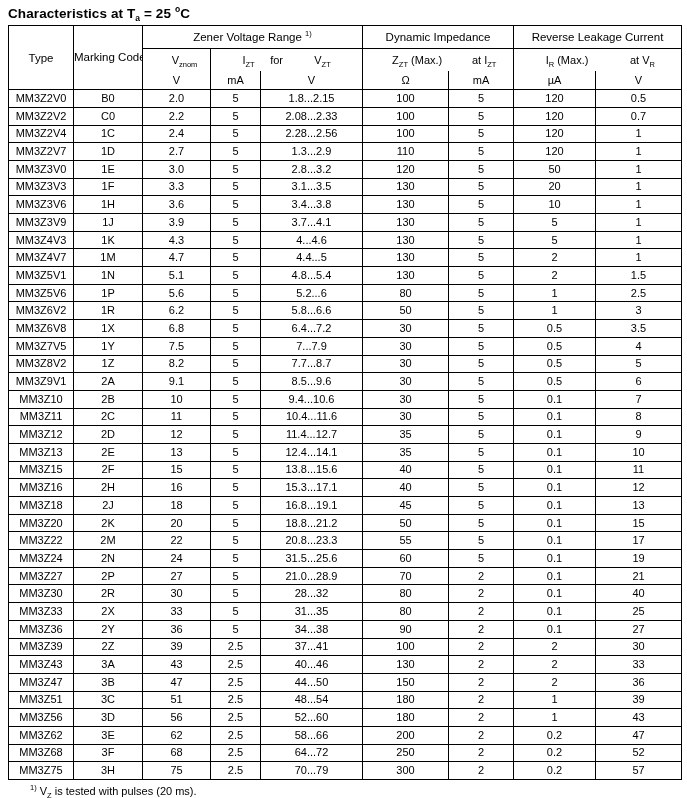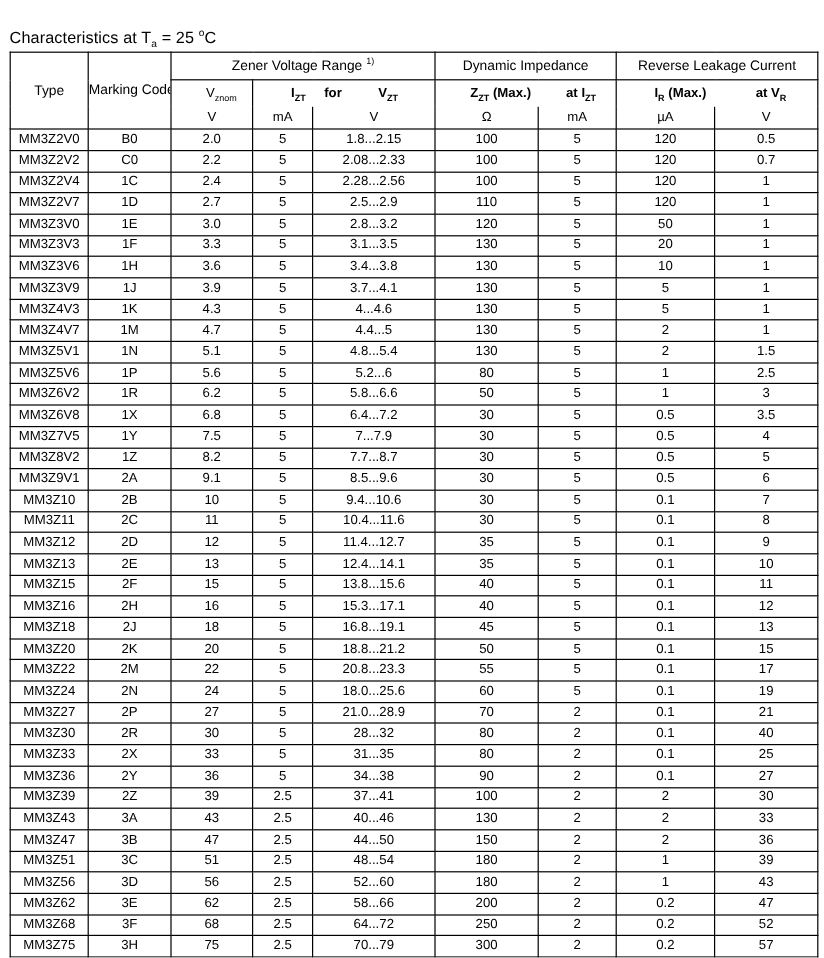--- a/index.html
+++ b/index.html
@@ -12,23 +12,23 @@
     color: #000000;
     font-family: "Liberation Sans", sans-serif;
   }
   .page {
     position: relative;
     width: 687px;
     height: 798px;
     overflow: hidden;
   }
   .doc-title {
-    margin: 22px 0 2px 8px;
+    margin: 4px 0 2px 8px;
     font-size: 13.5px;
-    font-weight: normal;
+    font-weight: bold;
     letter-spacing: 0.1px;
   }
   .doc-title sub { font-size: 8.5px; }
   .doc-title sup { font-size: 8.5px; }
   table.char-table {
     margin-left: 8px;
     border-collapse: collapse;
     table-layout: fixed;
     width: 673px;
   }
@@ -46,21 +46,21 @@
   tr.hdr1 { height: 23px; }
   tr.hdr2 { height: 22px; }
   tr.hdr3 { height: 19px; }
   tr.hdr1 th { font-size: 11.5px; }
   tr.hdr2 th { border-bottom-style: hidden; padding-left: 16px; }
   tr.hdr3 th { border-top-style: hidden; }
   th.span-cell { white-space: normal; }
   th sub, td sub { font-size: 7.5px; line-height: 0; }
   th sup, td sup { font-size: 7.5px; line-height: 0; }
   .marking-head { white-space: normal; line-height: 1.15; margin-left: 10px; }
-  .split-2 { display: flex; width: 100%; align-items: center; font-weight: bold; }
+  .split-2 { display: flex; width: 100%; align-items: center; }
   .split-2 > span { text-align: center; }
   .zener-izt  { flex: 0 0 32%; }
   .zener-for  { flex: 0 0 auto; }
   .zener-vzt  { flex: 1 1 auto; }
   .dyn-zzt    { flex: 0 0 57%; }
   .dyn-atizt  { flex: 1 1 auto; }
   .rev-ir     { flex: 0 0 49%; }
   .rev-atvr   { flex: 1 1 auto; }
   tr.data-row { height: 17.69px; }
   tr.data-row td { line-height: 1; }
@@ -163,21 +163,21 @@
           <td>100</td>
           <td>5</td>
           <td>120</td>
           <td>1</td>
         </tr>
         <tr class="data-row">
           <td class="type-cell">MM3Z2V7</td>
           <td>1D</td>
           <td>2.7</td>
           <td>5</td>
-          <td>2.5...2.9</td>
+          <td>1.3...2.9</td>
           <td>110</td>
           <td>5</td>
           <td>120</td>
           <td>1</td>
         </tr>
         <tr class="data-row">
           <td class="type-cell">MM3Z3V0</td>
           <td>1E</td>
           <td>3.0</td>
           <td>5</td>
@@ -416,21 +416,21 @@
           <td>55</td>
           <td>5</td>
           <td>0.1</td>
           <td>17</td>
         </tr>
         <tr class="data-row">
           <td class="type-cell">MM3Z24</td>
           <td>2N</td>
           <td>24</td>
           <td>5</td>
-          <td>18.0...25.6</td>
+          <td>31.5...25.6</td>
           <td>60</td>
           <td>5</td>
           <td>0.1</td>
           <td>19</td>
         </tr>
         <tr class="data-row">
           <td class="type-cell">MM3Z27</td>
           <td>2P</td>
           <td>27</td>
           <td>5</td>

